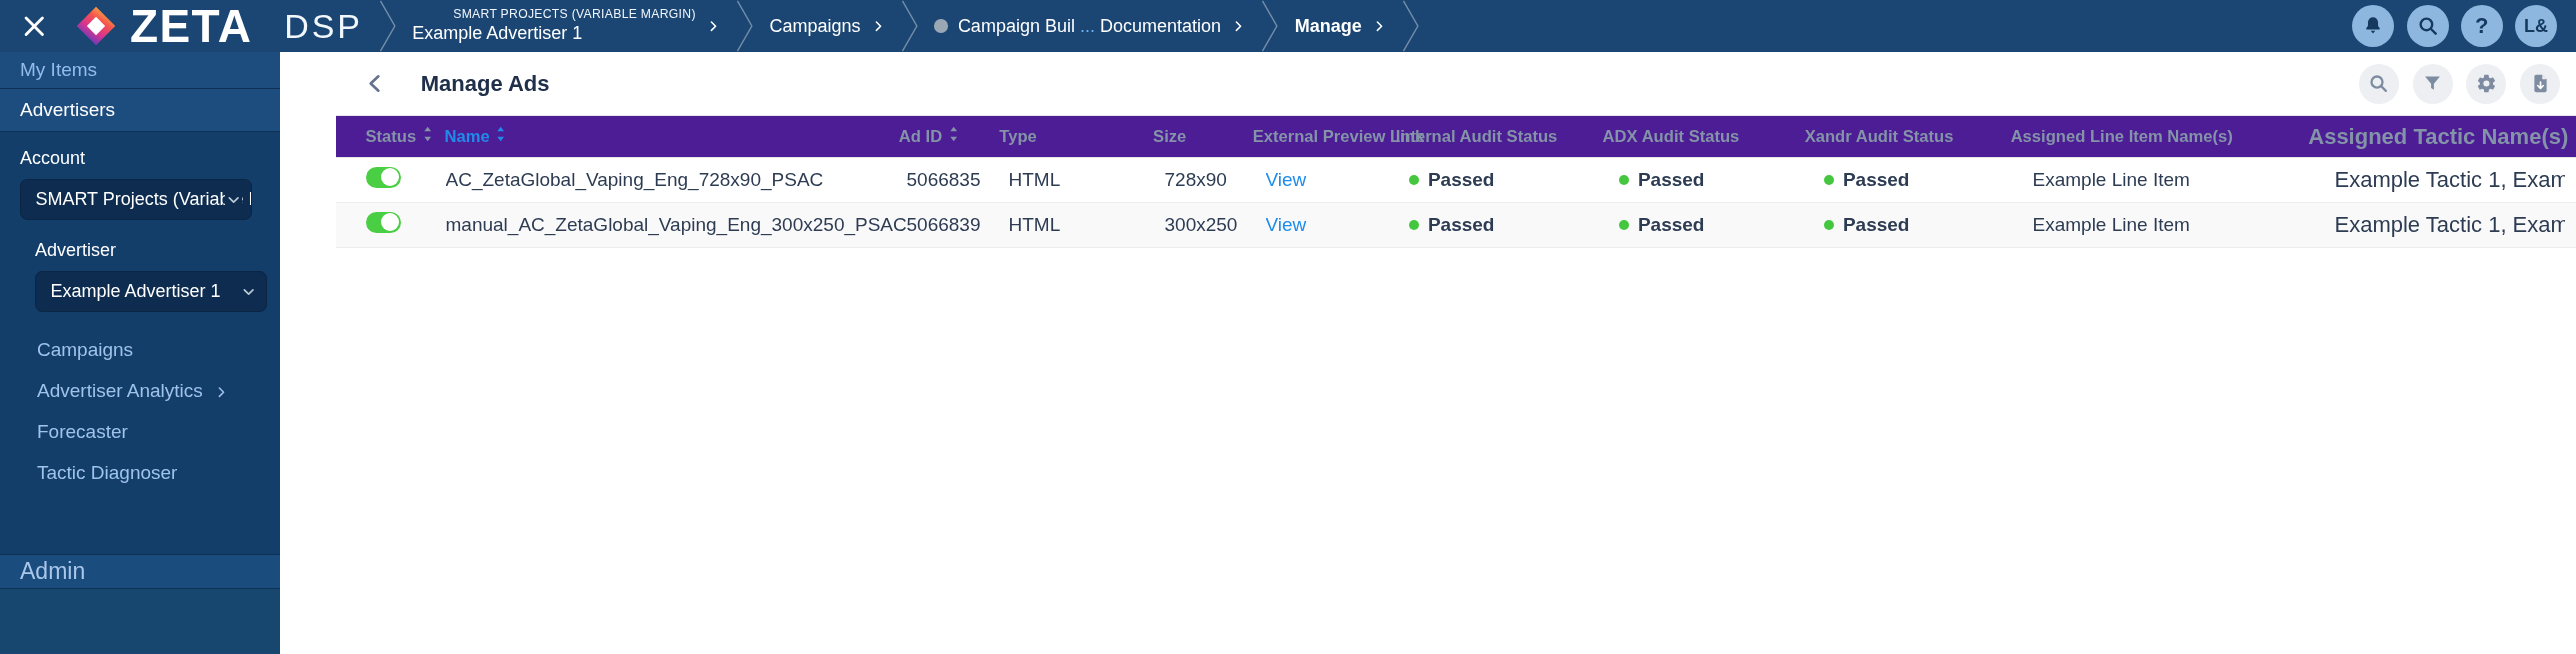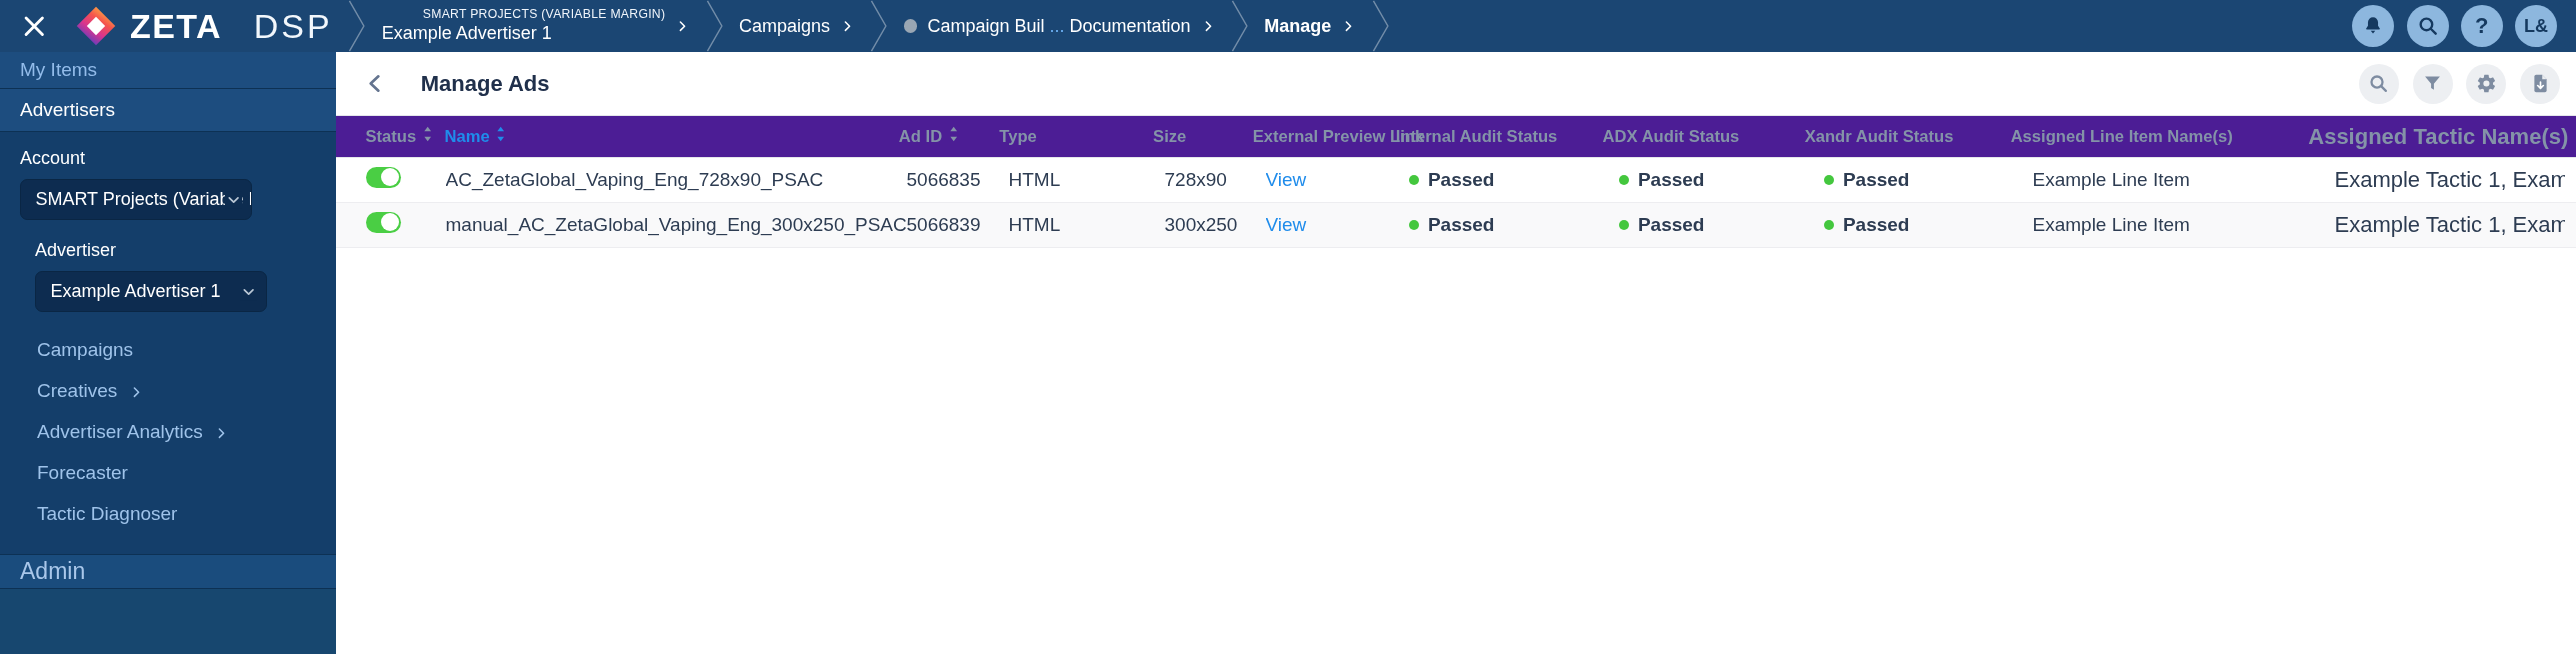--- a/index.html
+++ b/index.html
@@ -4,39 +4,39 @@
 <style>
   html,body{margin:0;padding:0;}
   body{width:2576px;height:654px;overflow:hidden;font-family:"Liberation Sans",sans-serif;background:#ffffff;position:relative;}
 
   
   .topbar{position:absolute;left:0;top:0;width:2576px;height:52px;background:#1b4673;display:flex;align-items:center;gap:16px;padding:0 19px;box-sizing:border-box;z-index:10;}
   .close-btn{width:30px;height:30px;display:flex;align-items:center;justify-content:center;color:#ffffff;flex:0 0 auto;cursor:pointer;}
   .close-btn svg{width:24.5px;height:24.5px;}
   .logo{display:flex;align-items:center;gap:13px;flex:0 0 auto;margin-left:10px;}
   .logo-diamond{width:42px;height:42px;}
-  .logo-zeta{font-size:34px;font-weight:800;color:#ffffff;letter-spacing:1.4px;}
+  .logo-zeta{font-size:46px;font-weight:800;color:#ffffff;letter-spacing:1.4px;}
   .logo-dsp{font-size:34px;font-weight:400;color:#f2f7fc;letter-spacing:2.9px;margin-left:19px;}
   .sep{flex:0 0 auto;width:17.3px;height:52px;}
   .crumb{display:flex;align-items:center;gap:10px;color:#ffffff;flex:0 0 auto;cursor:pointer;}
   .crumb-col{display:flex;flex-direction:column;justify-content:center;line-height:1.25;}
   .eyebrow{font-size:12.2px;letter-spacing:0.3px;color:#f0f5fb;white-space:nowrap;margin-left:41px;}
   .crumb-label{font-size:18px;color:#ffffff;white-space:nowrap;}
   .crumb.bold .crumb-label{font-weight:700;}
   .chev{width:14.4px;height:14.4px;color:#ffffff;flex:0 0 auto;}
   .gray-dot{width:13.7px;height:13.7px;border-radius:50%;background:#9aa7b4;flex:0 0 auto;}
   .ellip{color:#6db1f5;}
   .top-actions{margin-left:auto;display:flex;gap:12.2px;align-items:center;}
   .action-circle{width:42px;height:42px;border-radius:50%;background:#8db7de;color:#15395f;display:flex;align-items:center;justify-content:center;cursor:pointer;flex:0 0 auto;}
   .action-circle svg{width:22px;height:22px;}
   .glyph-q{font-size:22px;font-weight:700;}
   .avatar-txt{font-size:18px;font-weight:700;letter-spacing:0;}
 
   
-  .sidebar{position:absolute;left:0;top:52px;width:336px;height:602px;background:#0f172a;display:flex;flex-direction:column;}
+  .sidebar{position:absolute;left:0;top:52px;width:280px;height:602px;background:#0f172a;display:flex;flex-direction:column;}
   .band{background:#1d4d7f;border-bottom:0.7px solid #0d3154;display:flex;align-items:center;padding:0 20px;box-sizing:border-box;flex:0 0 auto;cursor:pointer;}
   .band-myitems{height:37px;color:#93bcea;font-size:19px;}
   .band-advertisers{height:43px;color:#ffffff;font-size:19px;font-weight:500;}
   .side-mid{height:423px;box-sizing:border-box;background:#143e6a;border-bottom:0.7px solid #0d3154;padding-top:16px;}
   .side-label{color:#ffffff;font-size:18px;margin:0 0 10px 20px;}
   .side-select{width:232px;height:41px;background:#0d2c50;border:0.7px solid #0a2644;border-radius:7.2px;display:flex;align-items:center;color:#ffffff;font-size:18px;padding:0 33px 0 14.4px;box-sizing:border-box;position:relative;margin-left:20px;white-space:nowrap;overflow:hidden;cursor:pointer;}
   .side-select .chev-down{position:absolute;right:8.6px;top:50%;transform:translateY(-50%);color:#b9c6d4;width:17.3px;height:17.3px;background:inherit;}
   .adv-label{margin-left:35px;margin-top:20px;}
   .adv-select{margin-left:35px;}
   .side-nav{margin-top:17.3px;}
@@ -185,26 +185,20 @@
       <span>Example Advertiser 1</span>
       <svg class="chev-down" viewBox="0 0 24 24">
           <path d="M6 9l6 6 6-6" fill="none" stroke="currentColor" stroke-width="2.4" stroke-linecap="round" stroke-linejoin="round"></path>
         </svg>
     </div>
     <div class="side-nav" id="side-nav">
         <div class="nav-item">
           <span>Campaigns</span>
         </div>
         <div class="nav-item">
-          <span>Creatives</span>
-          <span class="chev"><svg viewBox="0 0 24 24" width="14.4" height="14.4">
-              <path d="M9 5l7 7-7 7" fill="none" stroke="currentColor" stroke-width="2.6" stroke-linecap="round" stroke-linejoin="round"></path>
-            </svg></span>
-        </div>
-        <div class="nav-item">
           <span>Advertiser Analytics</span>
           <span class="chev"><svg viewBox="0 0 24 24" width="14.4" height="14.4">
               <path d="M9 5l7 7-7 7" fill="none" stroke="currentColor" stroke-width="2.6" stroke-linecap="round" stroke-linejoin="round"></path>
             </svg></span>
         </div>
         <div class="nav-item">
           <span>Forecaster</span>
         </div>
         <div class="nav-item">
           <span>Tactic Diagnoser</span>

